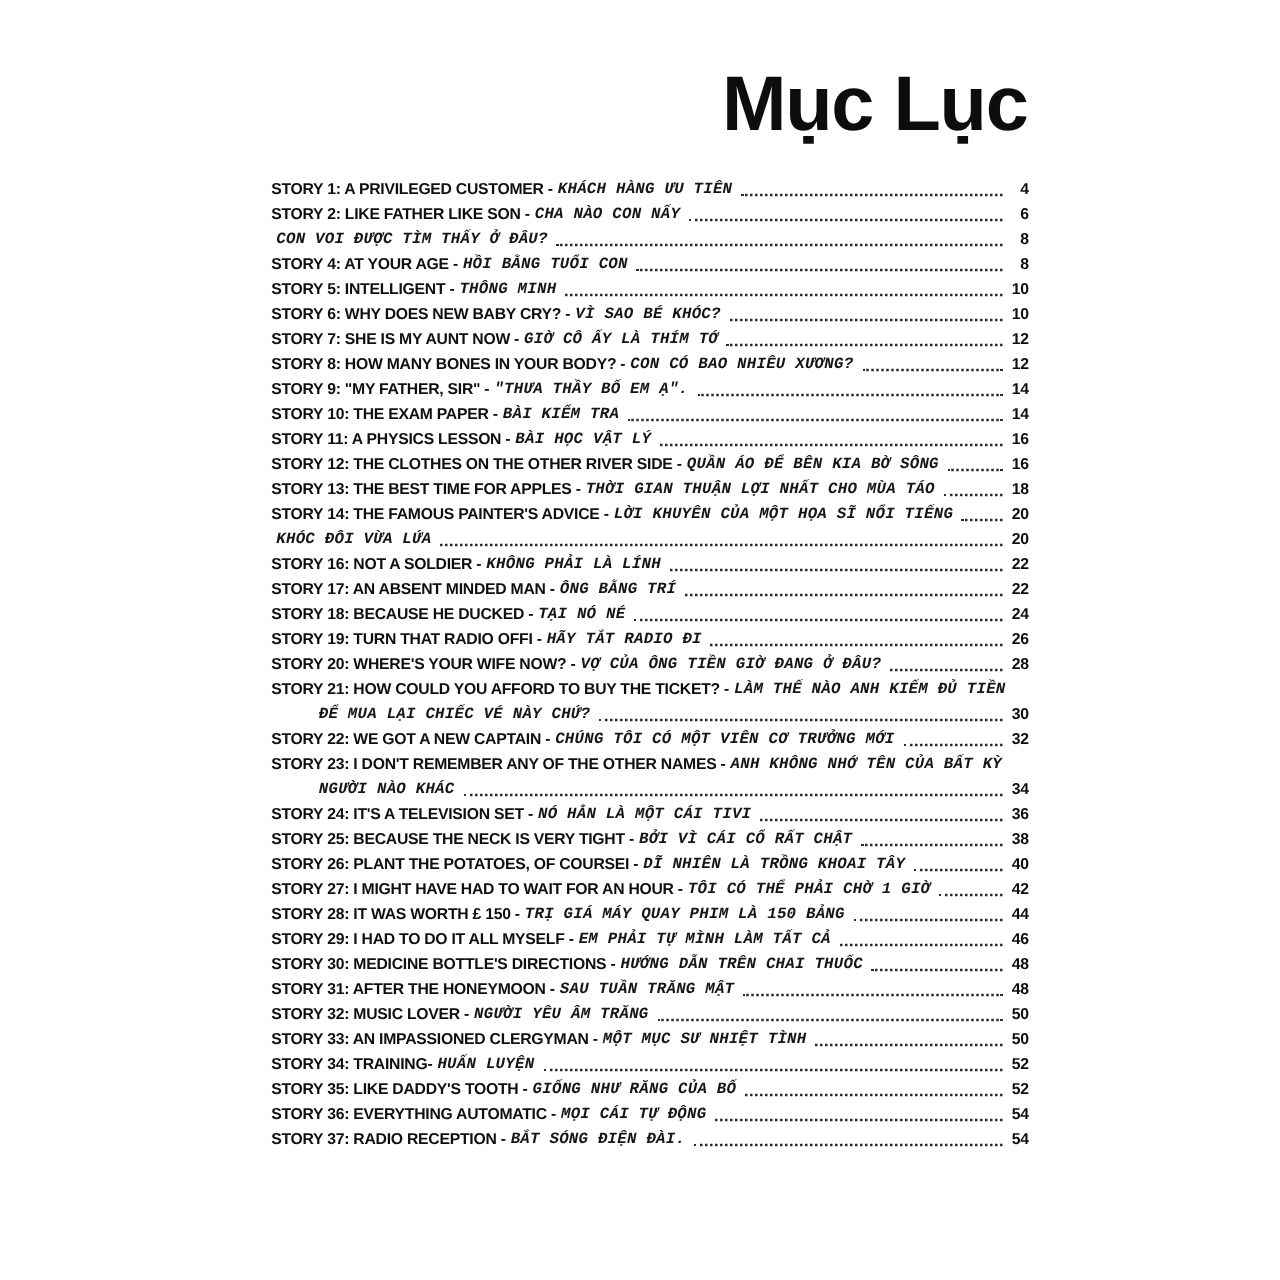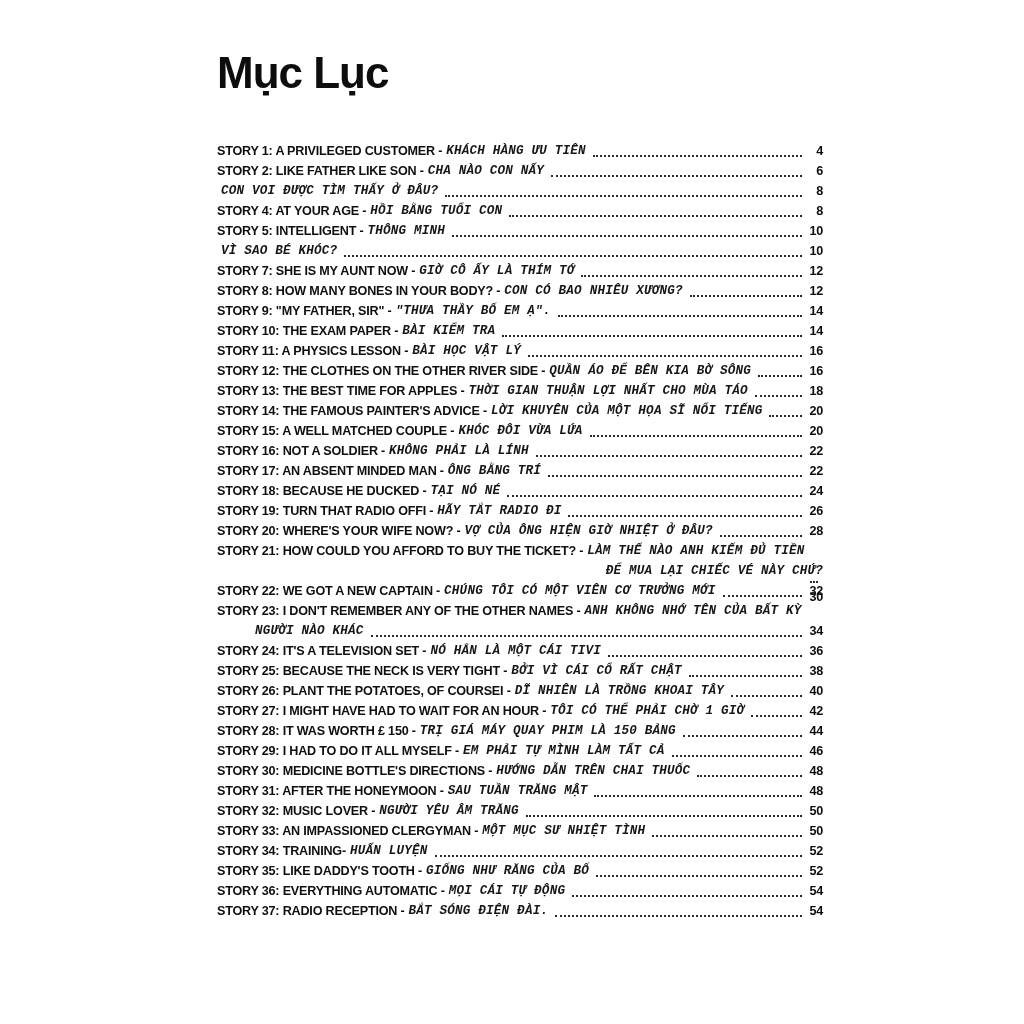--- a/index.html
+++ b/index.html
@@ -11,34 +11,34 @@
     overflow: hidden;
   }
   .sheet {
     position: relative;
     width: 1024px; height: 1024px;
     background: #ffffff;
   }
   .title {
     position: absolute;
     top: 48px; left: 217px; width: 605px;
-    text-align: left;
-    font-size: 44px;
+    text-align: right;
+    font-size: 62px;
     font-weight: 700;
     letter-spacing: -1px;
     color: #0d0d0d;
   }
   .toc {
     position: absolute;
     top: 141px; left: 217px; width: 606px;
   }
   .entry { display: block; }
   .line {
     display: flex;
-    align-items: flex-end;
+    align-items: flex-start;
     flex-wrap: nowrap;
     height: 20px;
     line-height: 20px;
     font-size: 12.6px;
     font-weight: 700;
     letter-spacing: -0.2px;
     white-space: nowrap;
   }
   .line.l2 { display: none; padding-left: 34px; }
   .head { color: #0f0f0f; }
@@ -114,20 +114,21 @@
       <span class="head">STORY 5: INTELLIGENT -</span>
       <span class="vi">THÔNG MINH</span>
       <span class="leader"></span>
       <span class="page">10</span>
     </div>
 
   </div>
 
   <div class="entry">
     <div class="line l1">
+      <span class="head">STORY 6: WHY DOES NEW BABY CRY? -</span>
       <span class="vi">VÌ SAO BÉ KHÓC?</span>
       <span class="leader"></span>
       <span class="page">10</span>
     </div>
 
   </div>
 
   <div class="entry">
     <div class="line l1">
       <span class="head">STORY 7: SHE IS MY AUNT NOW -</span>
@@ -203,21 +204,20 @@
       <span class="head">STORY 14: THE FAMOUS PAINTER'S ADVICE -</span>
       <span class="vi">LỜI KHUYÊN CỦA MỘT HỌA SĨ NỔI TIẾNG</span>
       <span class="leader"></span>
       <span class="page">20</span>
     </div>
 
   </div>
 
   <div class="entry">
     <div class="line l1">
-      <span class="head">STORY 15: A WELL MATCHED COUPLE -</span>
       <span class="vi">KHÓC ĐÔI VỪA LỨA</span>
       <span class="leader"></span>
       <span class="page">20</span>
     </div>
 
   </div>
 
   <div class="entry">
     <div class="line l1">
       <span class="head">STORY 16: NOT A SOLDIER -</span>
@@ -254,34 +254,34 @@
       <span class="vi">HÃY TẮT RADIO ĐI</span>
       <span class="leader"></span>
       <span class="page">26</span>
     </div>
 
   </div>
 
   <div class="entry">
     <div class="line l1">
       <span class="head">STORY 20: WHERE'S YOUR WIFE NOW? -</span>
-      <span class="vi">VỢ CỦA ÔNG HIỆN GIỜ NHIỆT Ở ĐÂU?</span>
+      <span class="vi">VỢ CỦA ÔNG TIỀN GIỜ ĐANG Ở ĐÂU?</span>
       <span class="leader"></span>
       <span class="page">28</span>
     </div>
 
   </div>
 
   <div class="entry">
     <div class="line l1">
       <span class="head">STORY 21: HOW COULD YOU AFFORD TO BUY THE TICKET? -</span>
       <span class="vi">LÀM THẾ NÀO ANH KIẾM ĐỦ TIỀN</span>
 
     </div>
-    <div class="line l2" style="display: flex; flex-direction: column;">
+    <div class="line l2" style="display: flex;">
       <span class="vi2">ĐỂ MUA LẠI CHIẾC VÉ NÀY CHỨ?</span>
       <span class="leader"></span>
       <span class="page">30</span>
     </div>
   </div>
 
   <div class="entry">
     <div class="line l1">
       <span class="head">STORY 22: WE GOT A NEW CAPTAIN -</span>
       <span class="vi">CHÚNG TÔI CÓ MỘT VIÊN CƠ TRƯỞNG MỚI</span>

